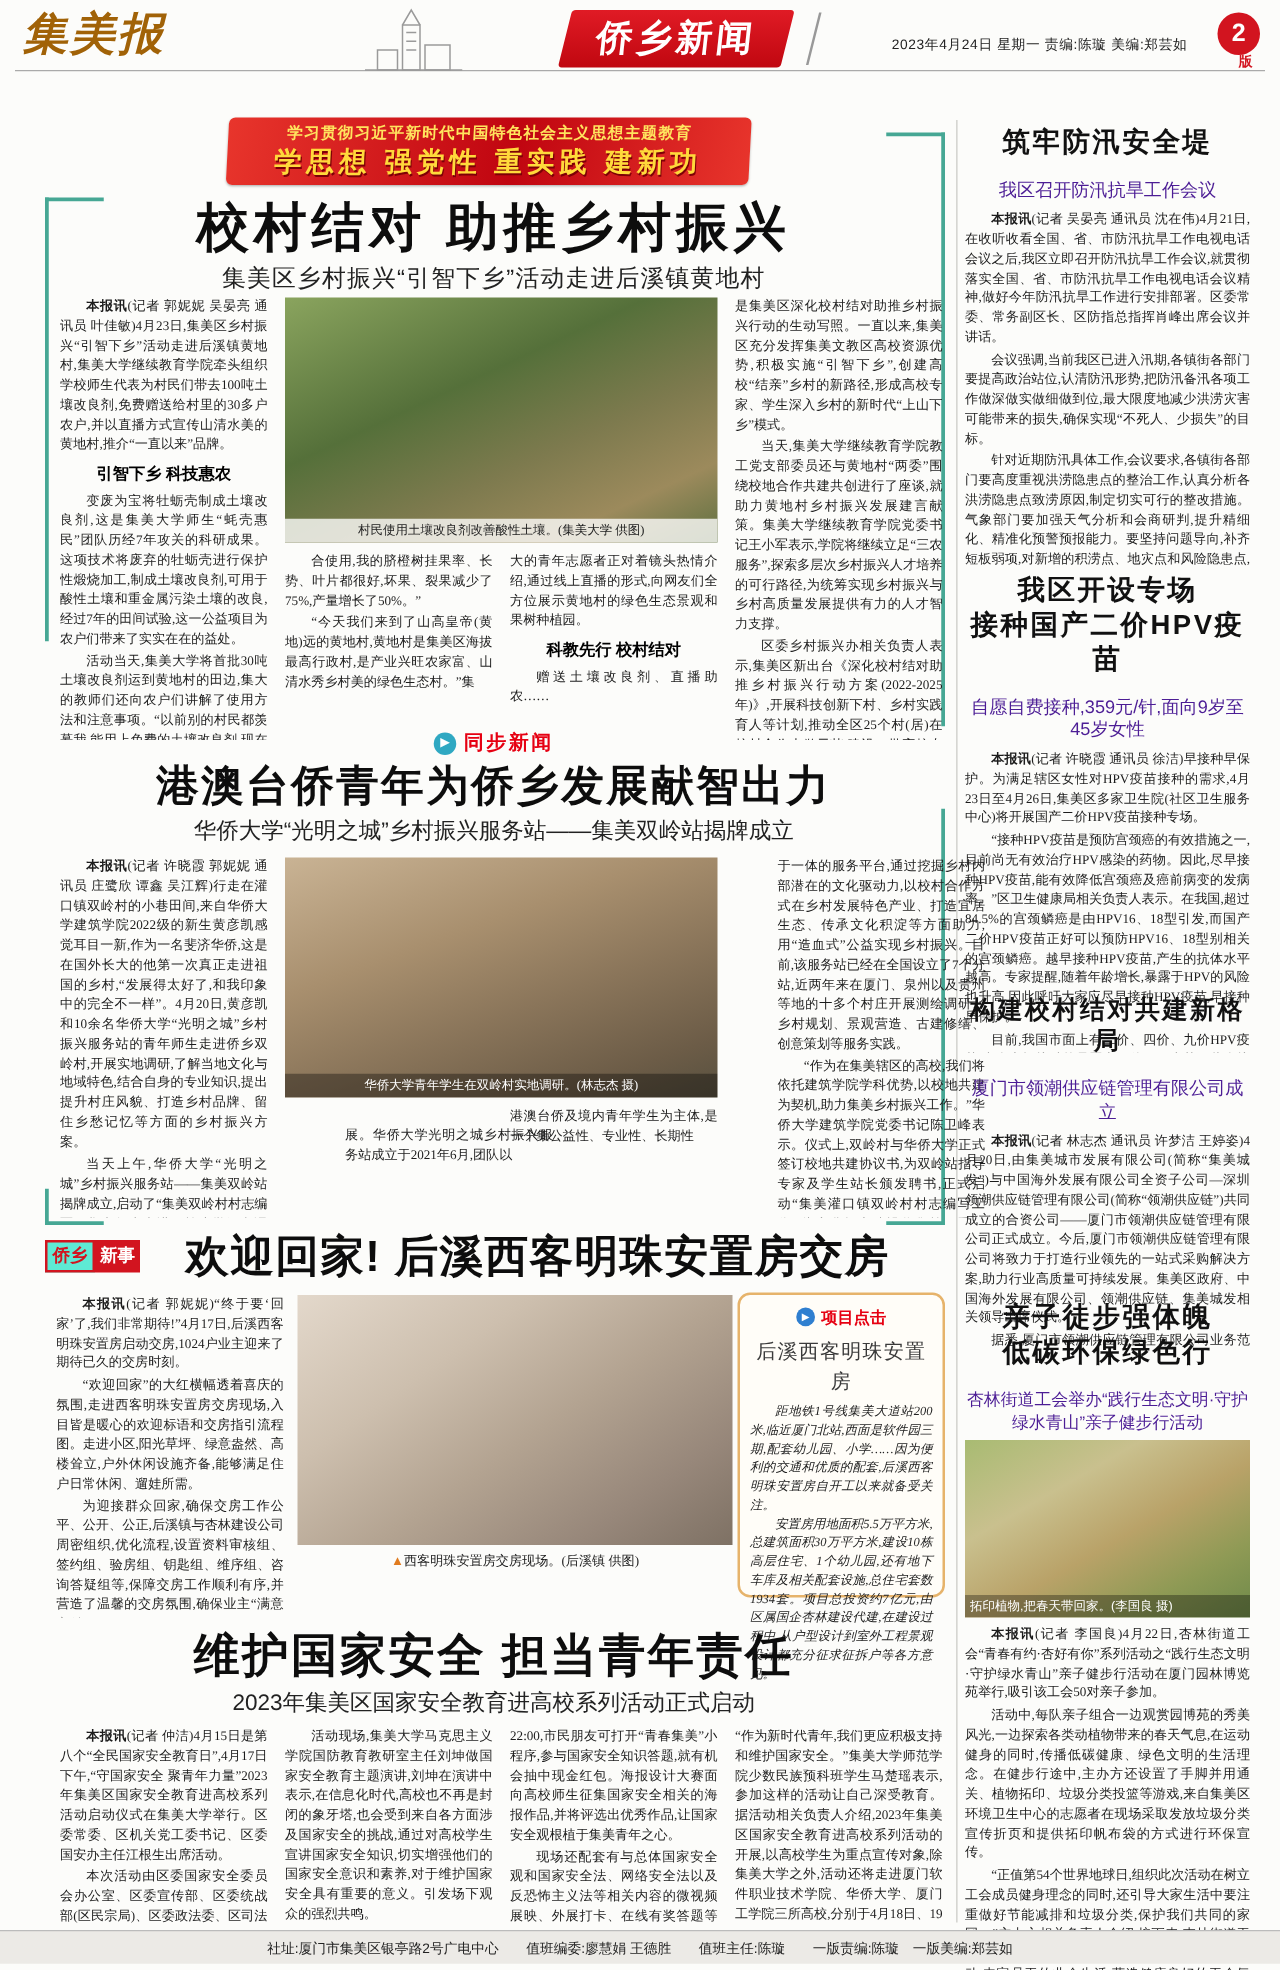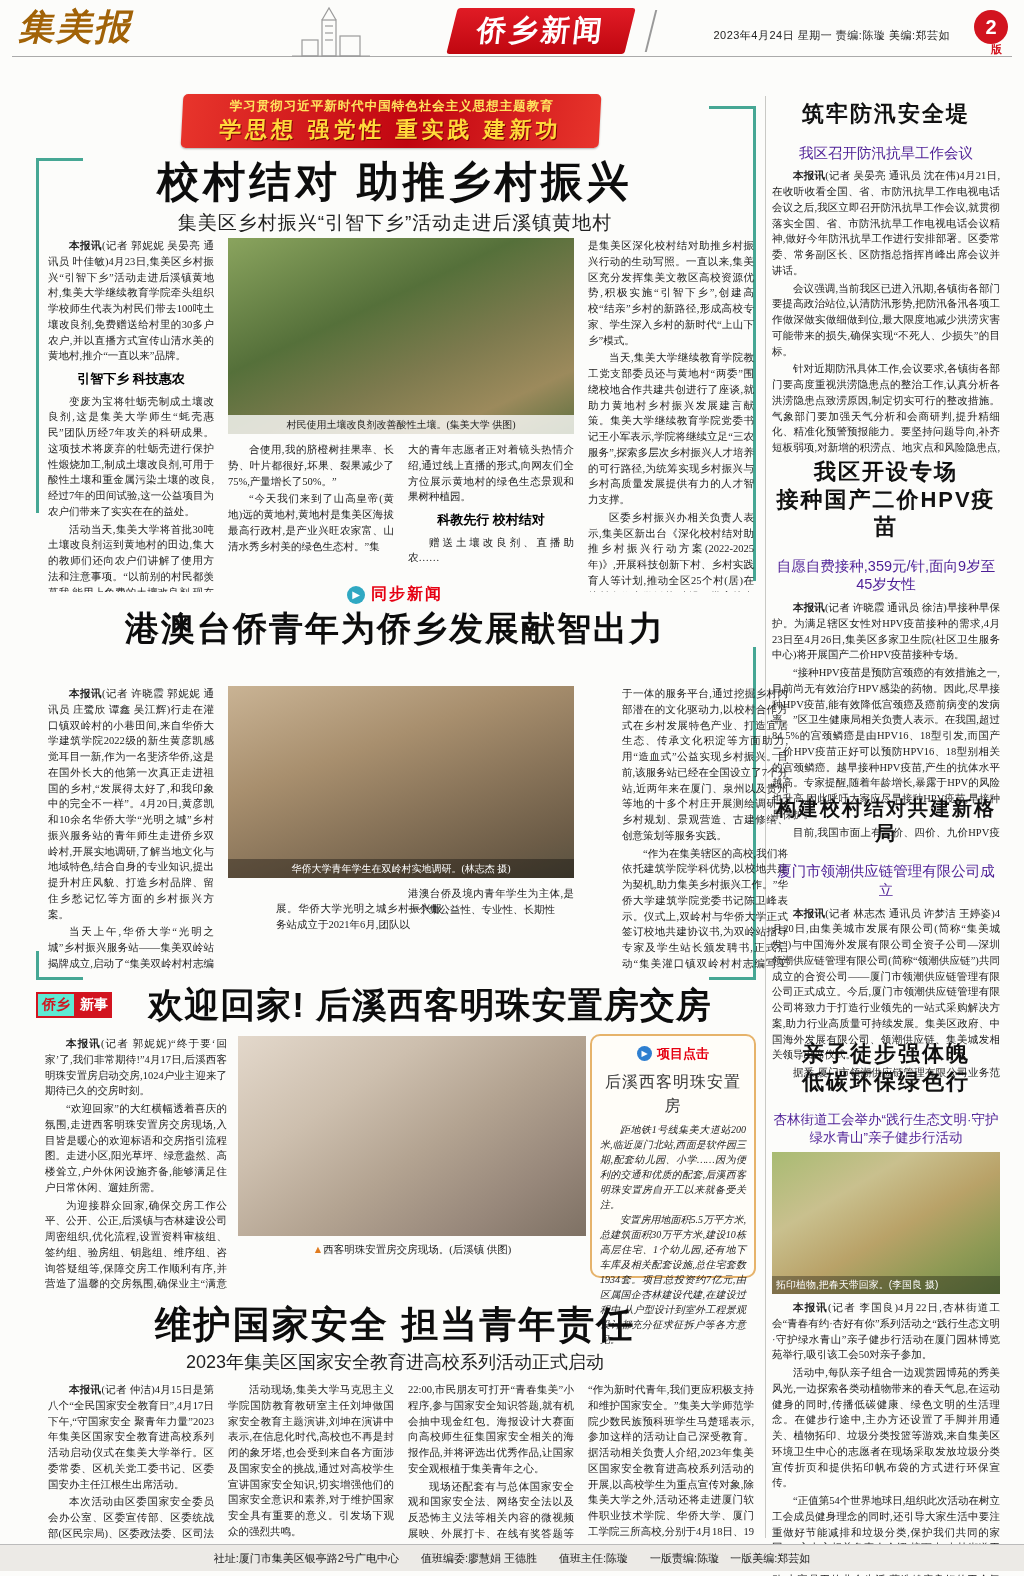--- a/index.html
+++ b/index.html
@@ -148,20 +148,21 @@
 
   <div class="sync">
     <div class="playdot">▶</div>
     <div class="t">同步新闻</div>
   </div>
 
   <div class="artB">
     <div class="bracket" style="left:6px;bottom:-6px;width:44px;height:26px;border-left-width:3px;border-bottom-width:3px;"></div>
     <div class="bracket" style="right:4px;bottom:-6px;width:44px;height:330px;border-right-width:3px;border-bottom-width:3px;"></div>
     <div class="h1B">港澳台侨青年为侨乡发展献智出力</div>
+    <div class="subB">华侨大学“光明之城”乡村振兴服务站——集美双岭站揭牌成立</div>
     <div class="bodyB bodytext">
       <div class="col" style="left:18px;top:0;width:166px;height:288px;">
         <p class="p"><b class="lead">本报讯</b><span>(记者 许晓霞 郭妮妮 通讯员 庄鹭欣 谭鑫 吴江辉)行走在灌口镇双岭村的小巷田间,来自华侨大学建筑学院2022级的新生黄彦凯感觉耳目一新,作为一名斐济华侨,这是在国外长大的他第一次真正走进祖国的乡村,“发展得太好了,和我印象中的完全不一样”。4月20日,黄彦凯和10余名华侨大学“光明之城”乡村振兴服务站的青年师生走进侨乡双岭村,开展实地调研,了解当地文化与地域特色,结合自身的专业知识,提出提升村庄风貌、打造乡村品牌、留住乡愁记忆等方面的乡村振兴方案。</span></p>
         <p class="p">当天上午,华侨大学“光明之城”乡村振兴服务站——集美双岭站揭牌成立,启动了“集美双岭村村志编写”“华大师生走进双岭小学绿色课堂拓展营”等活动。据悉,引智下乡是集美区发挥在地高校师生专业和文化优势而推出的一项重要工程,旨在帮助实现乡村的高质量发</p>
       </div>
       <div class="photo" style="left:198px;top:0;width:346px;height:192px;background:linear-gradient(160deg,#c9b394 0%,#a88f6e 35%,#8a755a 60%,#6c5c47 85%,#57503f 100%);">
         <div class="ovl" style="background:rgba(0,0,0,.35);color:#fff;">华侨大学青年学生在双岭村实地调研。(林志杰 摄)</div>
       </div>
       <div class="col" style="left:198px;top:215px;width:166px;height:80px;margin-left:48px;">
         <p class="p noindent">展。华侨大学光明之城乡村振兴服务站成立于2021年6月,团队以</p>

